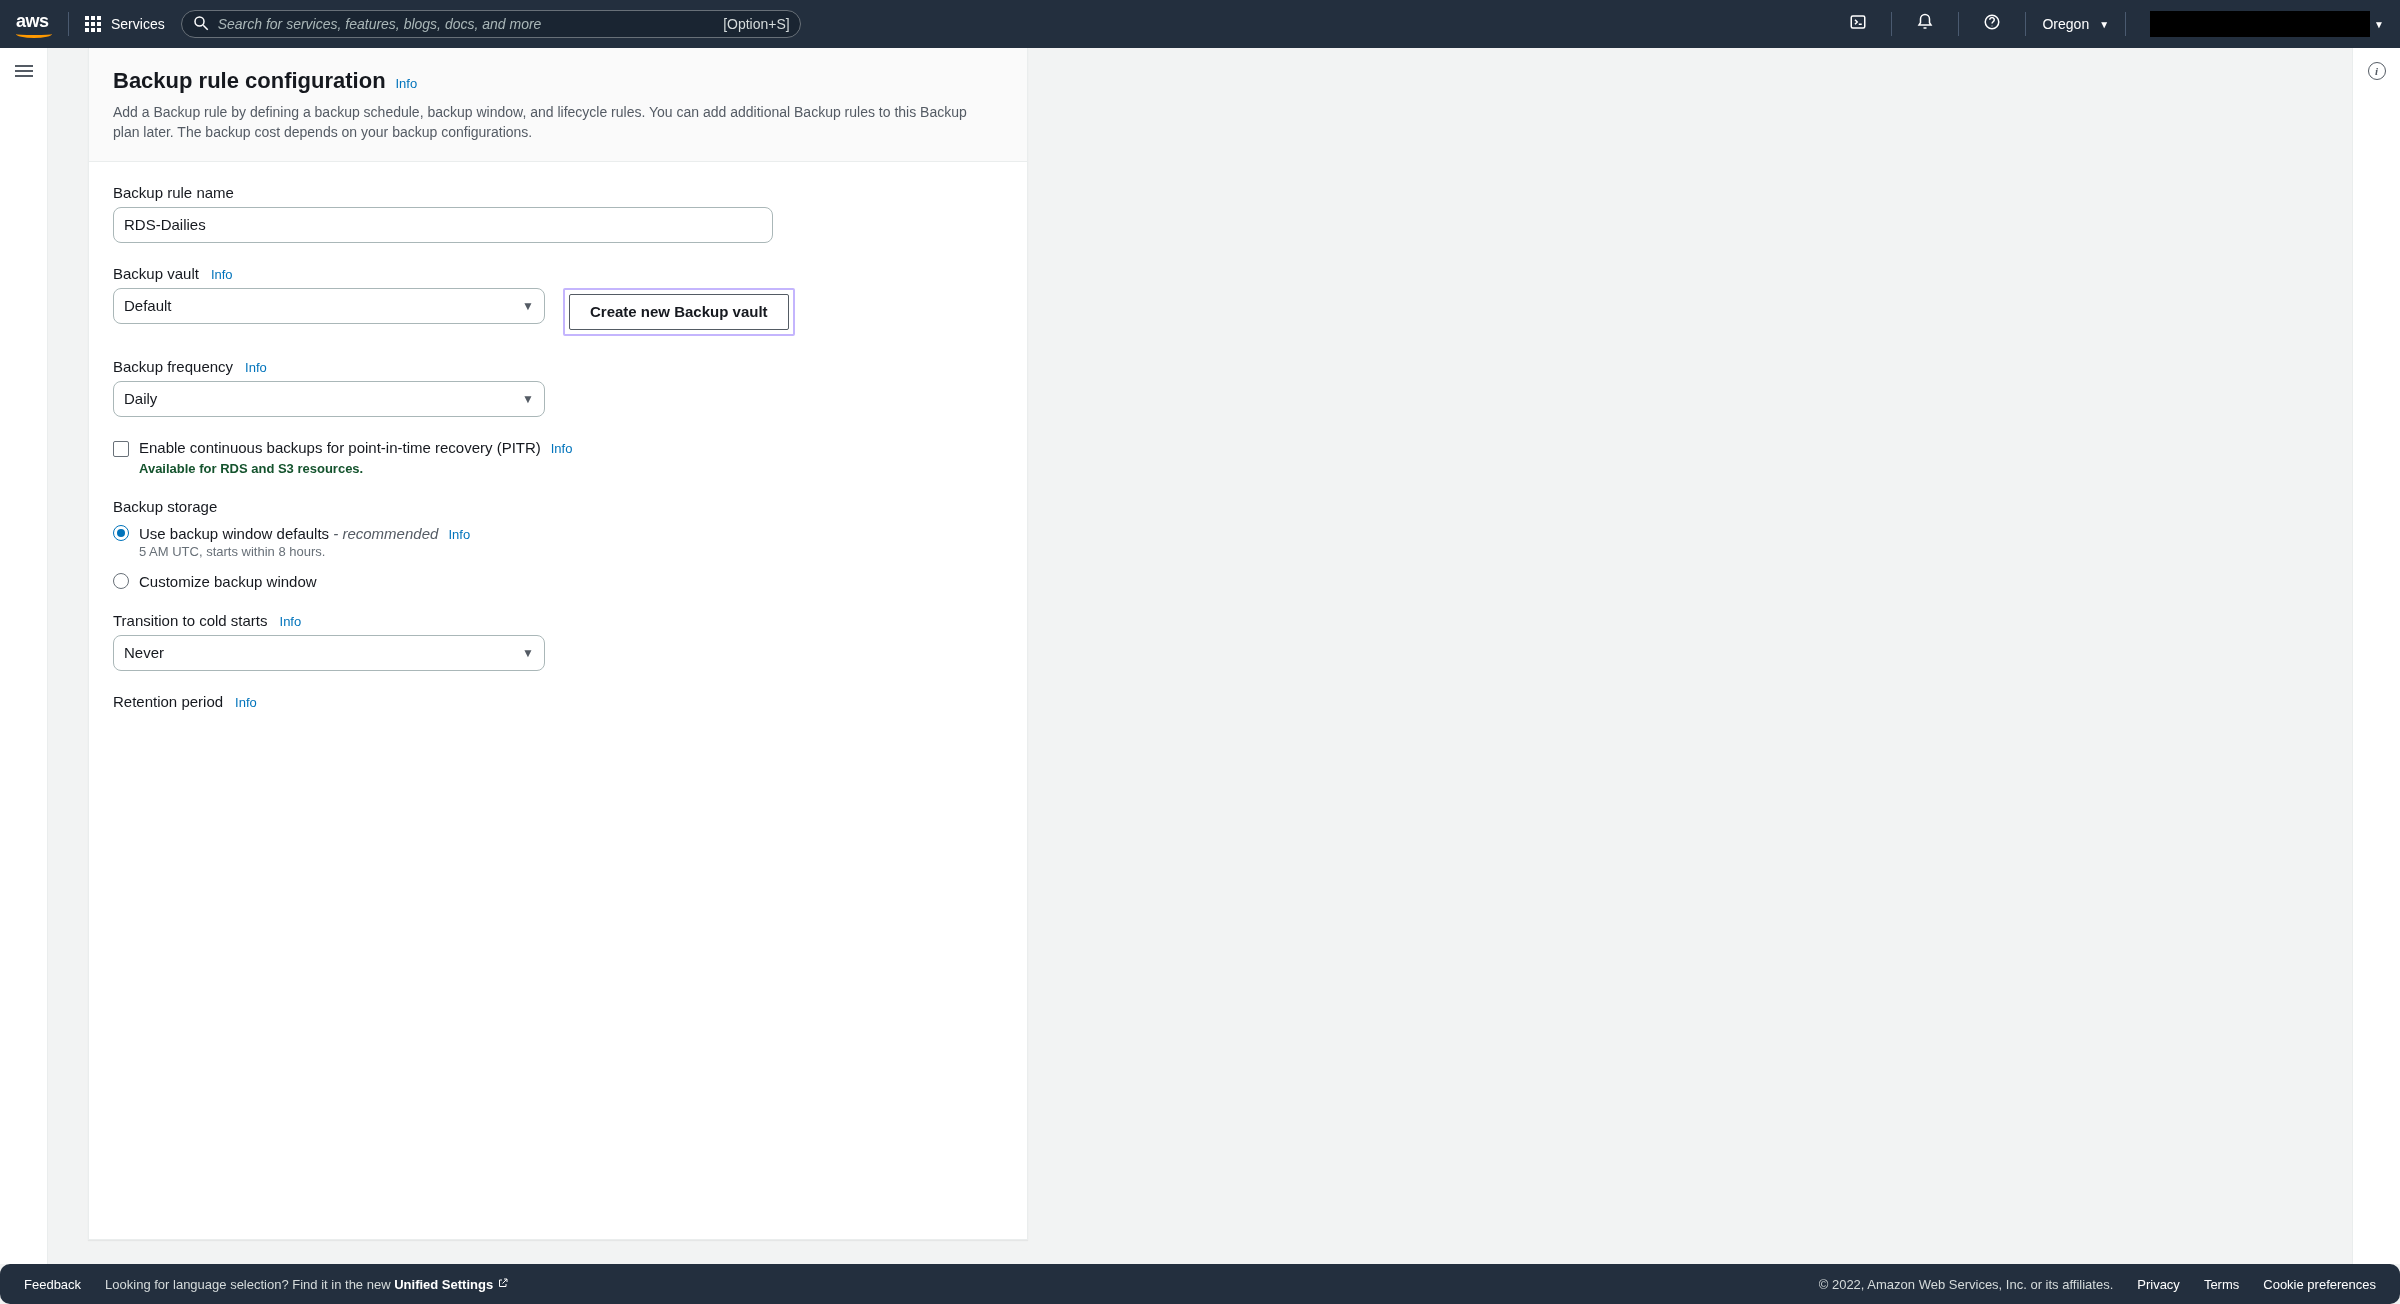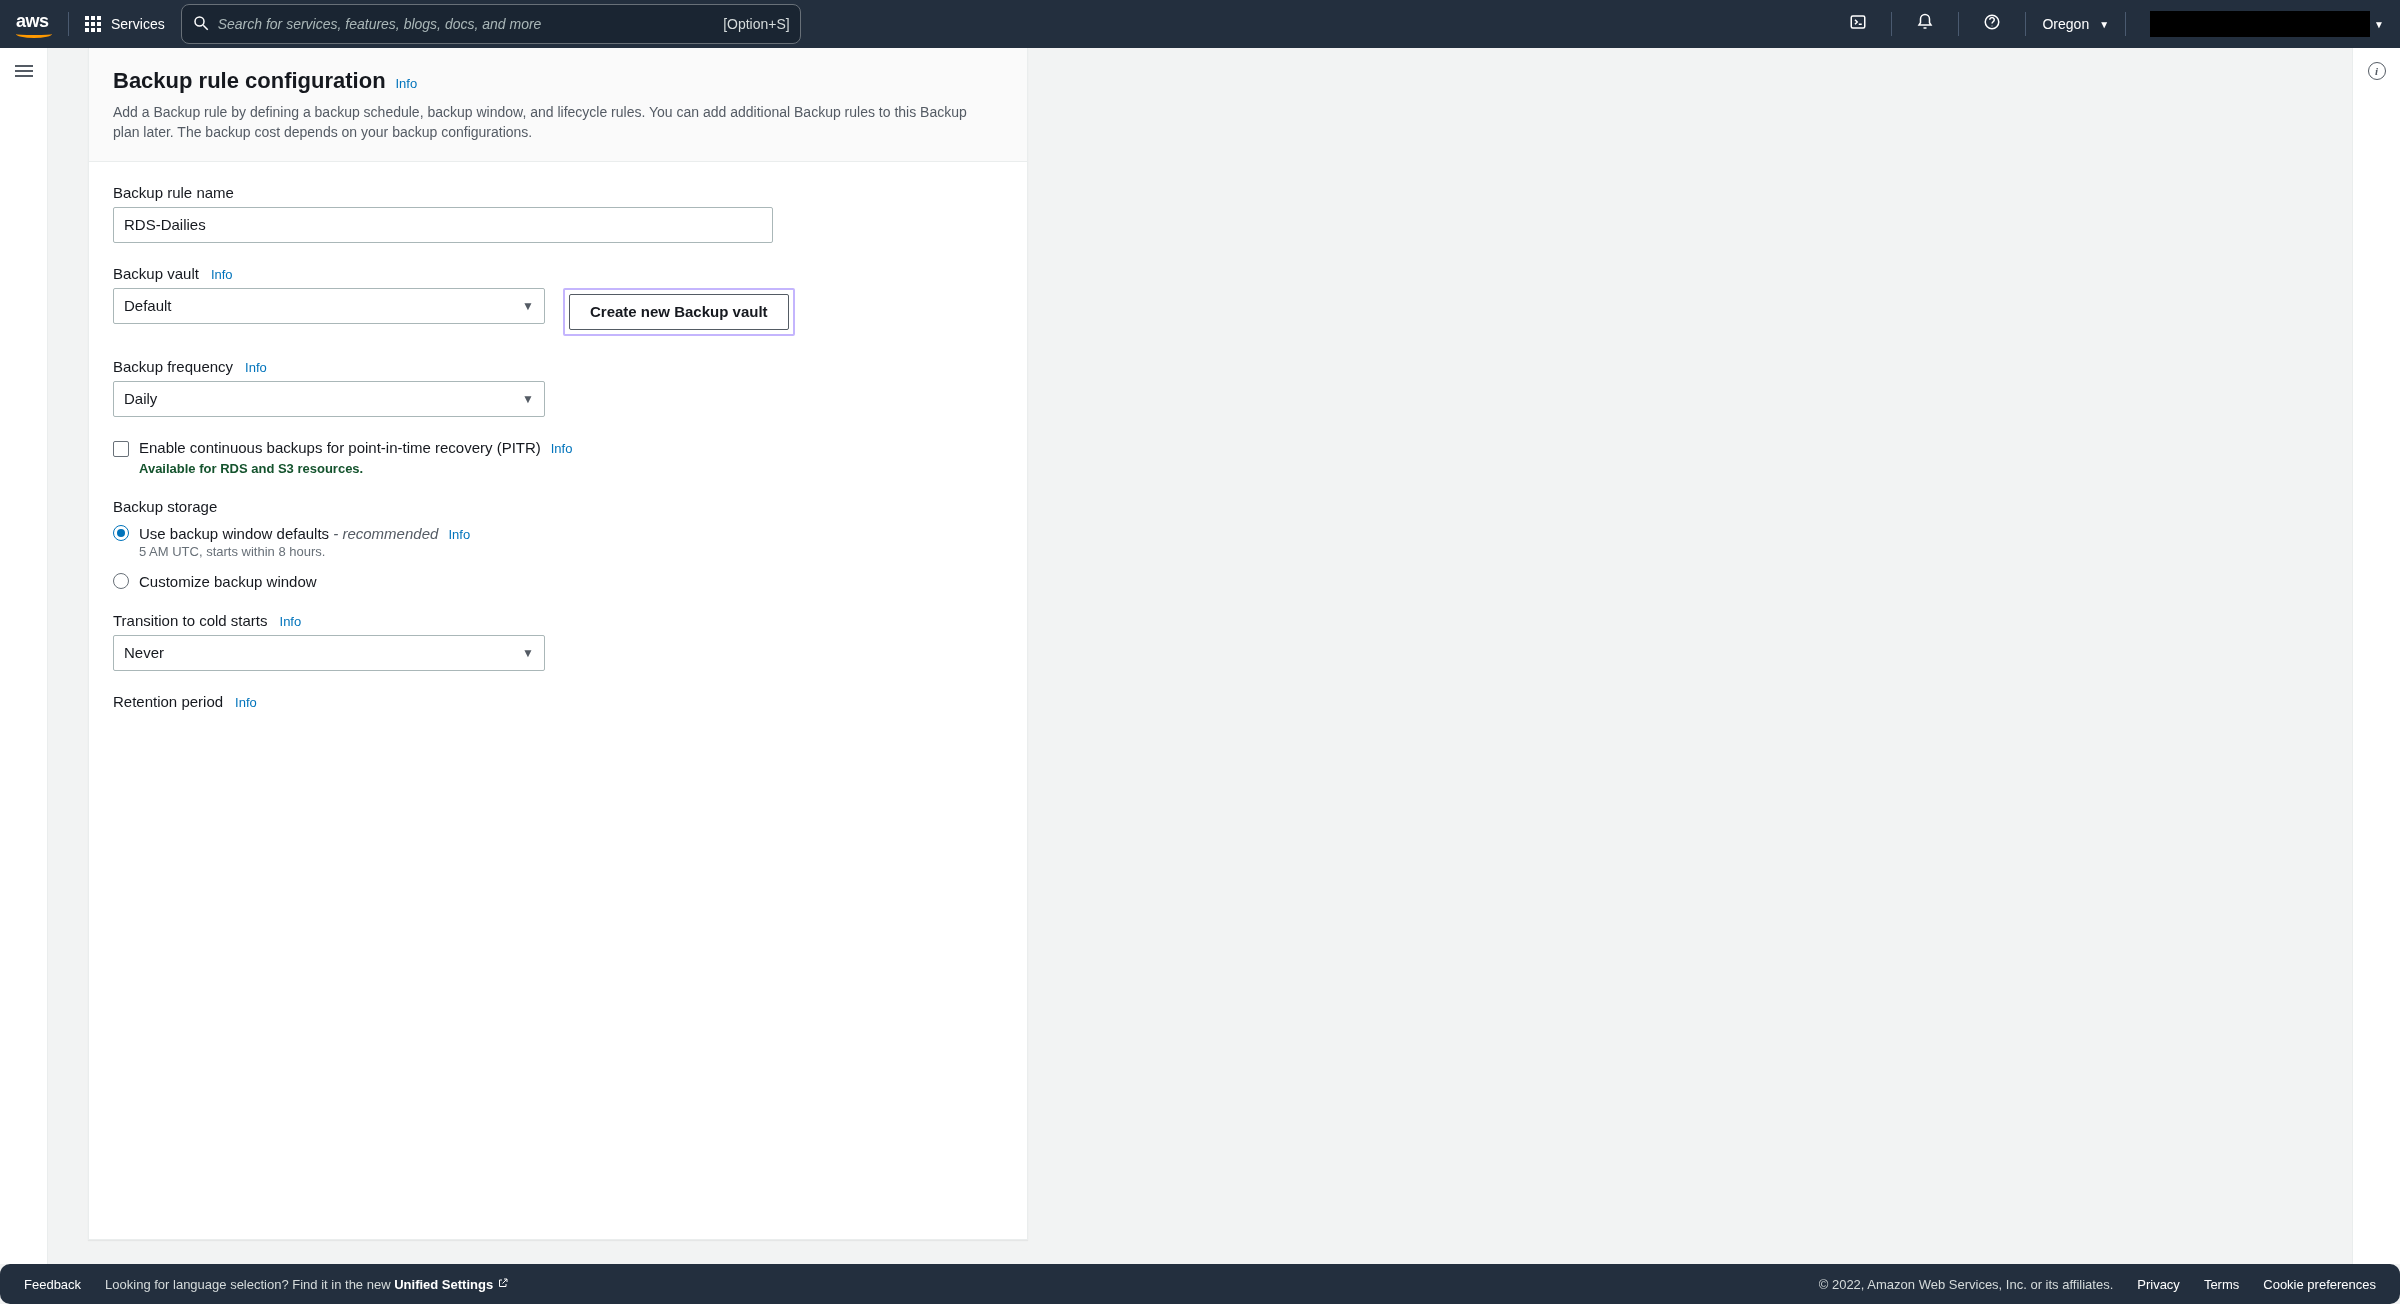--- a/index.html
+++ b/index.html
@@ -31,23 +31,23 @@
     display:grid; grid-template-columns:repeat(3,4px); grid-template-rows:repeat(3,4px);
     gap:2px;
   }
   .services-grid span { background:#fff; width:4px; height:4px; }
   .services-label { font-size:14px; }
   .searchbox {
     flex: 0 0 620px;
     display:flex; align-items:center;
     background:#1a2532;
     border:1px solid #687078;
-    border-radius:8px;
+    border-radius:16px;
     padding:0 10px;
-    height:40px;
+    height:28px;
   }
   .searchbox input {
     flex:1; background:transparent; border:none; color:#fff;
     font-style:italic; font-size:14px; outline:none;
   }
   .searchbox input::placeholder { color:#aab7b8; }
   .searchbox .shortcut { color:#d5dbdb; font-size:14px; }
   .searchbox .mag { color:#d5dbdb; margin-right:8px; font-size:15px; }
   .topnav .spacer { flex:1; }
   .topnav .icon-btn { color:#fff; font-size:16px; padding:0 8px; cursor:pointer; }
@@ -81,21 +81,21 @@
   .panel-header h1 { font-size:22px; font-weight:700; display:inline; }
   .info-link { color:#0073bb; font-size:13px; margin-left:6px; cursor:pointer; font-weight:400; }
   .panel-header p { color:#545b64; font-size:14px; margin-top:8px; line-height:1.45; max-width:880px; }
 
   .panel-body { padding:22px 24px; }
   .field { margin-bottom:22px; }
   .field-label { font-size:15px; color:#16191f; margin-bottom:6px; display:flex; align-items:baseline; gap:6px;}
   .hint { color:#687078; font-size:13px; margin-top:6px; }
   input.text, .select {
     width:660px; height:36px;
-    border:1px solid #aab7b8; border-radius:2px;
+    border:1px solid #aab7b8; border-radius:8px;
     padding:0 10px; font-size:15px; color:#16191f;
     background:#fff;
   }
   .select {
     width:432px; display:flex; align-items:center; justify-content:space-between;
     cursor:pointer;
   }
   .select .tri { color:#545b64; font-size:12px; }
 
   .vault-row { display:flex; align-items:flex-start; gap:18px; }

